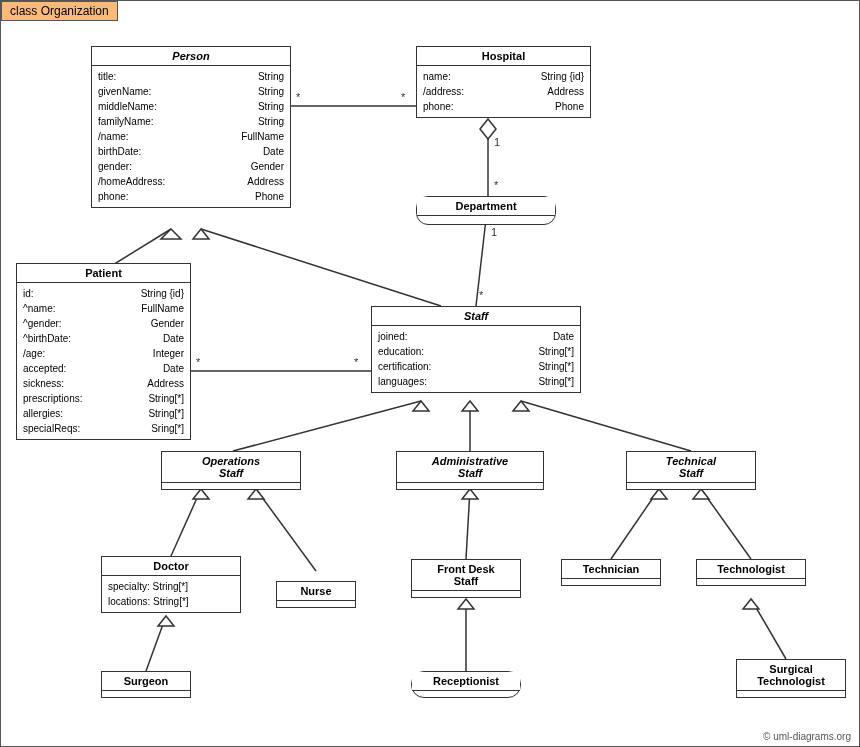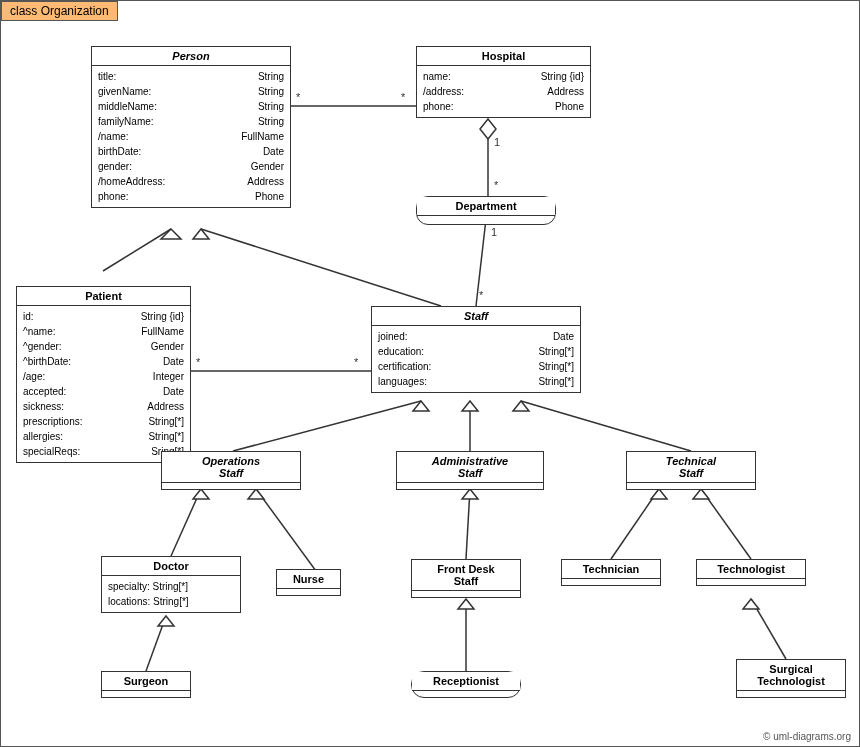--- a/index.html
+++ b/index.html
@@ -218,21 +218,21 @@
           <span class="attr-name">certification:</span>
           <span class="attr-type">String[*]</span>
         </div>
       <div class="attr-row">
           <span class="attr-name">languages:</span>
           <span class="attr-type">String[*]</span>
         </div>
     </div>
   </div>
 
-  <div class="uml-class" style="left:15px; top:285px; width:175px;">
+  <div class="uml-class" style="left:15px; top:262px; width:175px;">
     <div class="class-name">Patient</div>
     <div class="class-attrs">
       <div class="attr-row">
           <span class="attr-name">id:</span>
           <span class="attr-type">String {id}</span>
         </div>
       <div class="attr-row">
           <span class="attr-name">^name:</span>
           <span class="attr-type">FullName</span>
         </div>
@@ -287,21 +287,21 @@
   </div>
 
   <div class="uml-class" style="left:100px; top:555px; width:140px;">
     <div class="class-name">Doctor</div>
     <div class="class-attrs">
       <div>specialty: String[*]</div>
       <div>locations: String[*]</div>
     </div>
   </div>
 
-  <div class="uml-class" style="left:275px; top:568px; width:65px;">
+  <div class="uml-class" style="left:275px; top:580px; width:80px;">
     <div class="class-name">Nurse</div>
     <div class="class-attrs" style="min-height:6px;"></div>
   </div>
 
   <div class="uml-class" style="left:410px; top:558px; width:110px;">
     <div class="class-name">Front Desk<br>Staff</div>
     <div class="class-attrs" style="min-height:6px;"></div>
   </div>
 
   <div class="uml-class" style="left:560px; top:558px; width:100px;">

